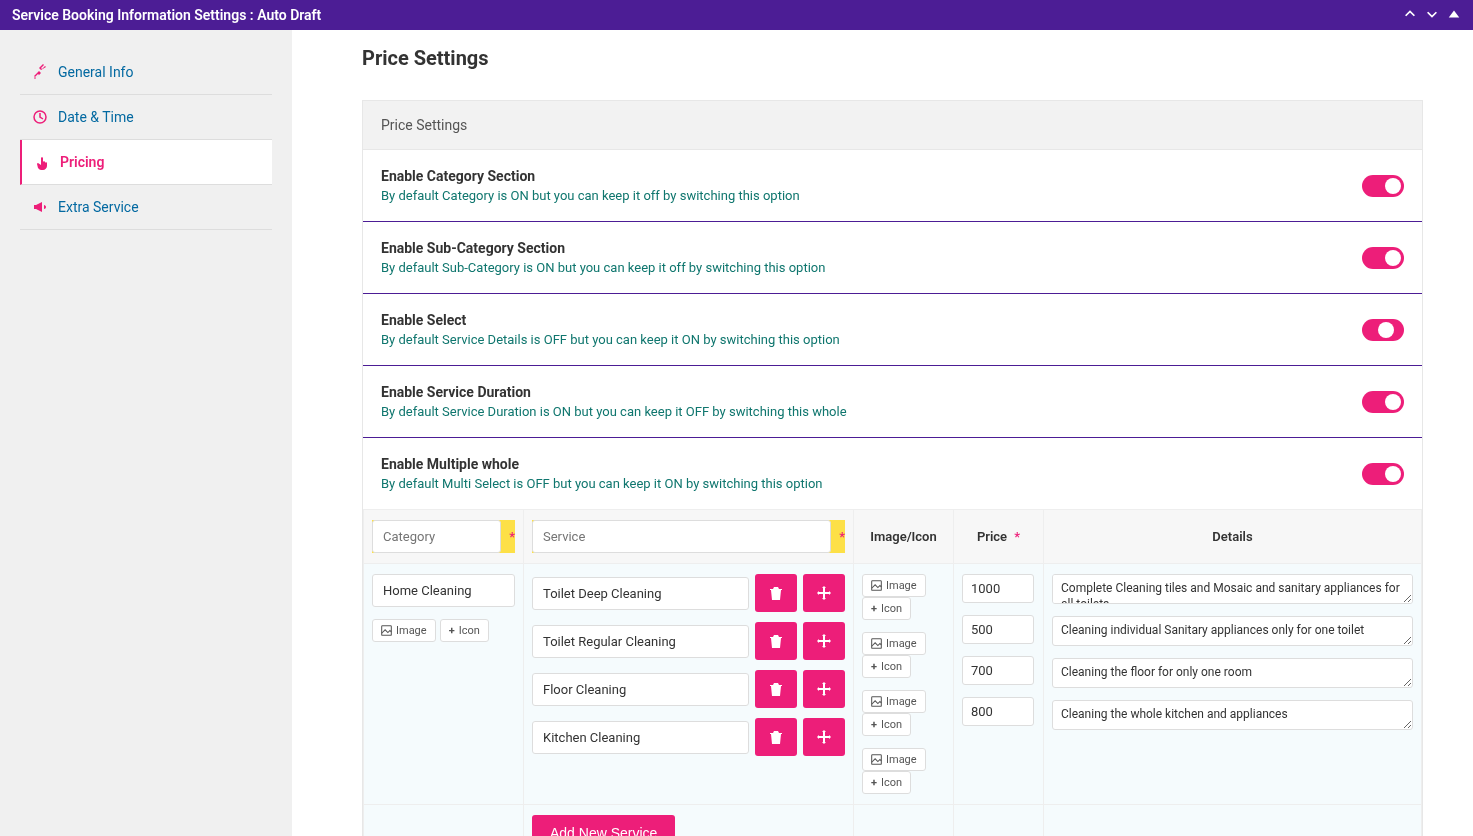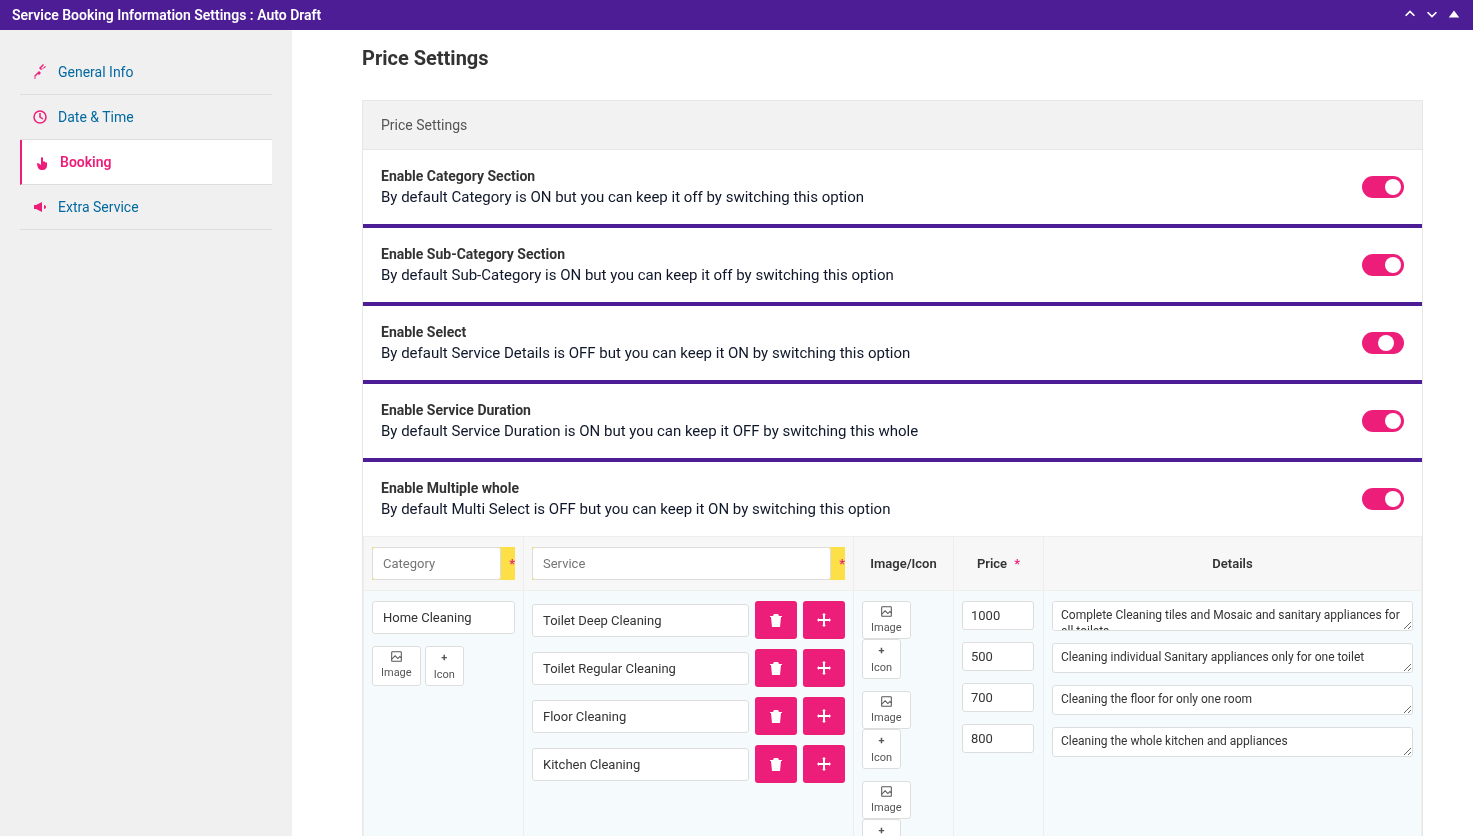--- a/index.html
+++ b/index.html
@@ -17,24 +17,24 @@
 .side-item.active { background: #fff; border-left: 2px solid #ed1e79; color: #ed1e79; font-weight: 600; }
 .side-item .icon { color: #ed1e79; width: 16px; height: 16px; display: inline-flex; align-items: center; justify-content: center; }
 .side-item.active .icon { color: #ed1e79; }
 
 .main { flex: 1; overflow: auto; padding: 16px 50px 30px 70px; }
 .page-title { font-size: 20px; font-weight: 700; margin-bottom: 30px; }
 
 .panel { border: 1px solid #e7e7e7; }
 .panel-head { background: #f2f2f2; padding: 16px 18px; font-size: 14px; color: #555; border-bottom: 1px solid #e7e7e7; }
 
-.toggle-row { display: flex; justify-content: space-between; align-items: center; padding: 18px; border-bottom: 4px solid #4c1d95; }
+.toggle-row { display: flex; justify-content: space-between; align-items: center; padding: 18px; border-bottom: 1px solid #4c1d95; }
 .toggle-row:last-of-type { border-bottom: none; }
 .toggle-label h4 { font-size: 14px; font-weight: 700; margin-bottom: 4px; }
-.toggle-label p { font-size: 15px; color: #0f172a; }
+.toggle-label p { font-size: 13px; color: #0f766e; }
 
 .toggle { width: 42px; height: 22px; background: #ed1e79; border-radius: 11px; position: relative; cursor: pointer; }
 .toggle .knob { position: absolute; width: 16px; height: 16px; background: #fff; border-radius: 50%; top: 3px; right: 3px; }
 .toggle.half .knob { right: 10px; }
 
 .price-table { width: 100%; border-collapse: collapse; }
 .price-table thead th { border: 1px solid #eee; background: #f7f7f7; padding: 10px 8px; font-weight: 600; font-size: 13px; }
 .price-table tbody td { border: 1px solid #eee; padding: 10px 8px; vertical-align: top; background: #f5fbfd; }
 
 .fld { width: 100%; background: #fff; border: 1px solid #ddd; border-radius: 3px; padding: 8px 10px; font-size: 13px; color: #333; font-family: inherit; }
@@ -44,21 +44,21 @@
 .th-input .fld { background: #fff; }
 
 .srv-row { display: flex; gap: 6px; align-items: center; margin-bottom: 10px; }
 .srv-row:last-child { margin-bottom: 0; }
 .srv-row .fld { flex: 1; }
 .btn-icon { width: 42px; height: 38px; background: #ed1e79; color: #fff; border: none; border-radius: 3px; cursor: pointer; display: inline-flex; align-items: center; justify-content: center; }
 .btn-icon svg { width: 16px; height: 16px; }
 
 .img-icon-row { display: flex; gap: 4px; justify-content: center; margin-bottom: 8px; }
 .img-icon-row:last-child { margin-bottom: 0; }
-.chip { border: 1px solid #ddd; background: #fff; border-radius: 3px; padding: 4px 8px; font-size: 11px; color: #555; display: inline-flex; align-items: center; gap: 4px; cursor:pointer;flex-direction:column; }
+.chip { border: 1px solid #ddd; background: #fff; border-radius: 3px; padding: 4px 8px; font-size: 11px; color: #555; display: inline-flex; align-items: center; gap: 4px; cursor:pointer; }
 
 .price-col input { width: 72px; text-align: left; }
 .details-col textarea { width: 100%; height: 30px; resize: both; font-size: 12px; line-height: 1.3; }
 .stack > * { margin-bottom: 12px; display:block;}
 .stack > *:last-child { margin-bottom: 0; }
 
 .btn-primary { background: #ed1e79; color: #fff; border: none; border-radius: 3px; padding: 10px 18px; font-size: 14px; cursor: pointer; display:inline-block;}
 .add-row td { background: #fff; }
 
 .cat-cell .fld { margin-bottom: 12px;}
@@ -101,21 +101,21 @@
             </svg>
           </span>
           <span>Date &amp; Time</span>
         </li>
         <li class="side-item active">
           <span class="icon">
             <svg viewBox="0 0 16 16" fill="currentColor">
               <path d="M3 10c0-1 1-1 1-1l3 2V4c0-1 2-1 2 0v4c0-1 2-1 2 0v1c0-1 2-1 2 0v3c0 2-2 4-4 4H7c-1 0-2-1-3-2z"></path>
             </svg>
           </span>
-          <span>Booking</span>
+          <span>Pricing</span>
         </li>
         <li class="side-item">
           <span class="icon">
             <svg viewBox="0 0 16 16" fill="currentColor">
               <path d="M2 6v4h2l6 3V3L4 6H2zm10 0c1 0 2 1 2 2s-1 2-2 2V6z"></path>
             </svg>
           </span>
           <span>Extra Service</span>
         </li>
       </ul>

